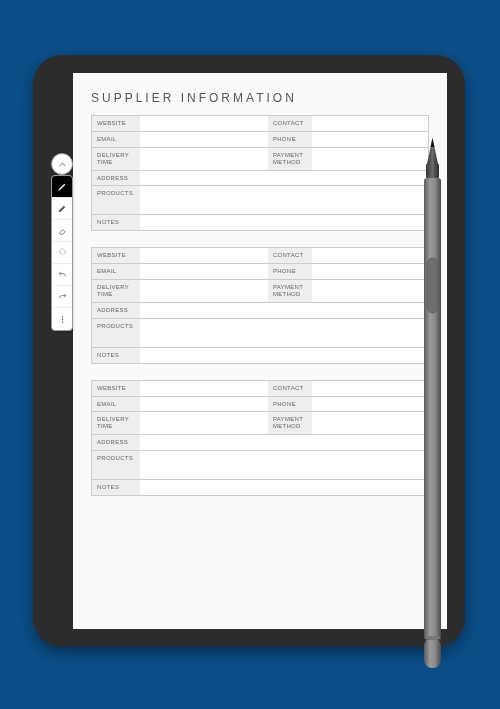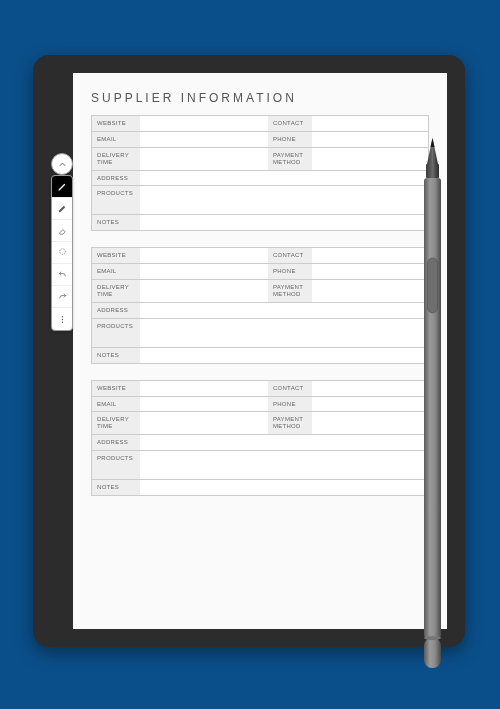--- a/index.html
+++ b/index.html
@@ -11,21 +11,21 @@
     position: relative;
     overflow: hidden;
   }
   .tablet {
     position: absolute;
     left: 33px;
     top: 55px;
     width: 432px;
     height: 592px;
     background: #2c2c2c;
-    border-radius: 16px;
+    border-radius: 29px;
     box-shadow: 0 6px 18px rgba(0,0,0,0.4);
   }
   .screen {
     position: absolute;
     left: 40px;
     top: 18px;
     right: 18px;
     bottom: 18px;
     background: #fafafa;
     overflow: hidden;

